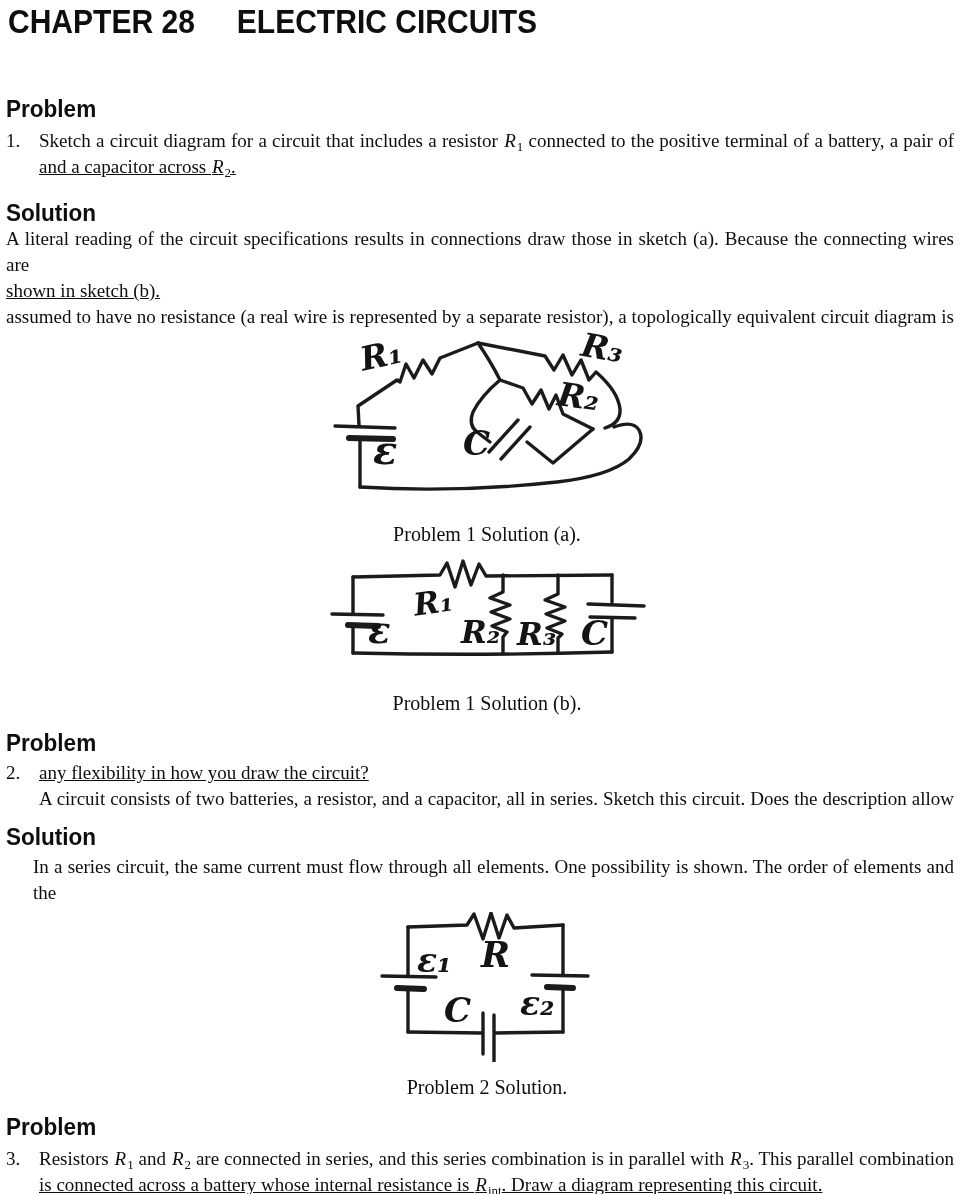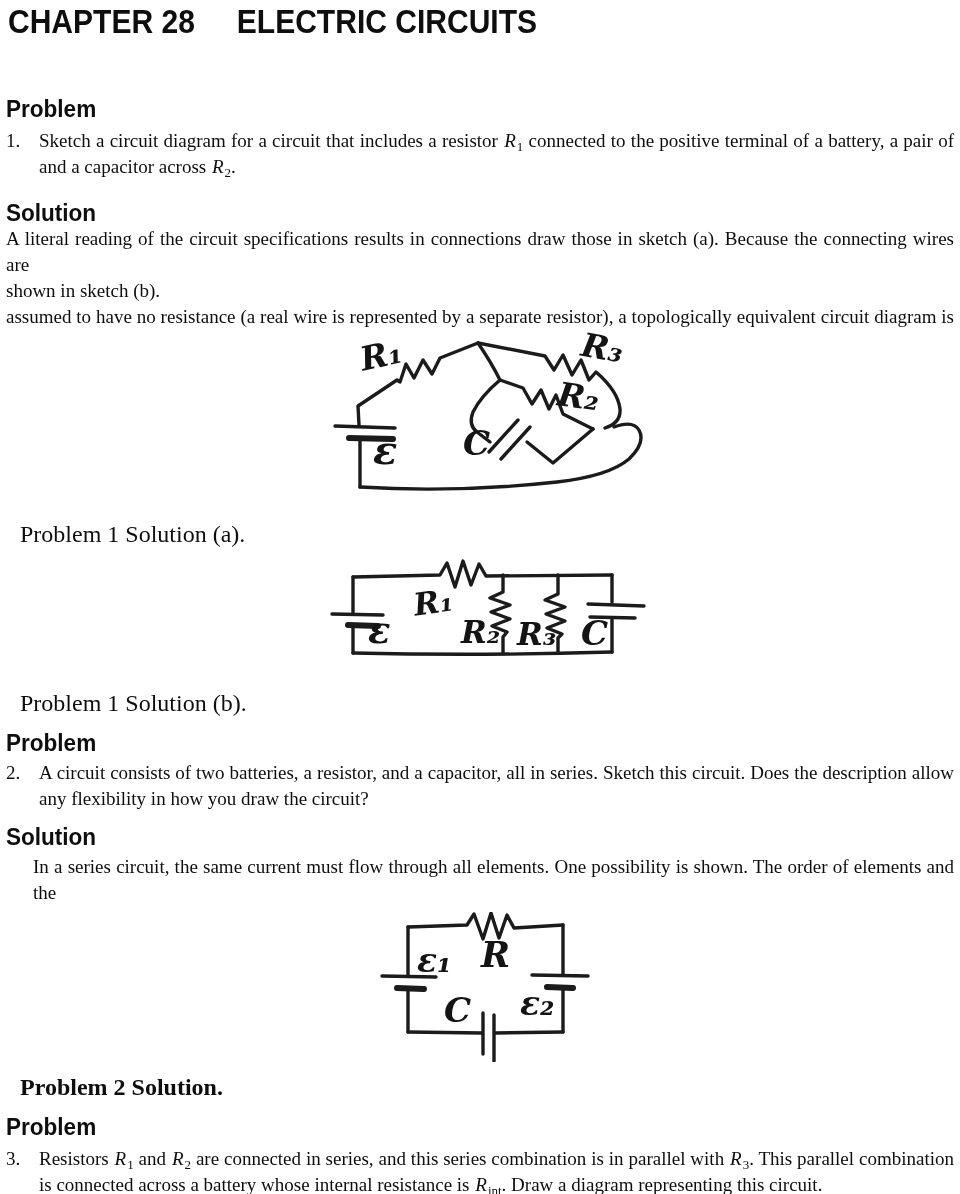--- a/index.html
+++ b/index.html
@@ -24,34 +24,34 @@
   #solution-1{margin-top:0;}
   #fig-a{display:block;margin:0 0 0 299px;}
   #cap-a{margin-top:14px;}
   #fig-b{display:block;margin:10px 0 0 324px;}
   #cap-b{margin-top:9px;}
   #h-problem-2{margin-top:15px;}
   #problem-2{margin-top:4px;}
   #h-solution-2{margin-top:12px;}
   #solution-2{margin-top:4px;margin-left:27px;}
   #fig-p2{display:block;margin:6px 0 0 369px;}
-  #cap-p2{margin-top:13px;font-weight:bold;}
+  #cap-p2{margin-top:13px;}
   #h-problem-3{margin-top:15px;}
   #problem-3{margin-top:6px;}
 
   .prob{display:flex;}
   .prob .num{flex:none;width:33px;}
   .prob .body{flex:1;min-width:0;}
   .jline{text-align:justify;text-align-last:justify;}
-  .jline.last{text-align-last:left;}
+  .jline.last{text-align-last:left;text-decoration:underline;}
   .para .jline{width:100%;}
   i{font-style:italic;padding:0 1px;}
   sub{font-size:13px;line-height:0;vertical-align:-4px;}
   .caption{
-    width:100%;font-size:24px;line-height:24px;
+    width:100%;text-align:center;font-size:20px;line-height:24px;
     padding-left:14px;box-sizing:border-box;
   }
   .sketch path, .sketch line{
     stroke:#1b1b1b;stroke-width:3.4;fill:none;
     stroke-linecap:round;stroke-linejoin:round;
   }
   .sketch .thick{stroke-width:6;}
   .sketch text{
     fill:#141414;font-family:"DejaVu Serif", serif;
     font-style:italic;font-weight:bold;stroke:none;
@@ -132,22 +132,22 @@
   </g>
 </svg>
 
 <div class="caption" id="cap-b">Problem 1 Solution (b).</div>
 
 <div class="sect-heading" id="h-problem-2">Problem</div>
 
 <div class="prob" id="problem-2">
   <div class="num">2.</div>
   <div class="body">
+    <div class="jline last">any flexibility in how you draw the circuit?</div>
     <div class="jline">A circuit consists of two batteries, a resistor, and a capacitor, all in series. Sketch this circuit. Does the description allow</div>
-    <div class="jline last">any flexibility in how you draw the circuit?</div>
   </div>
 </div>
 
 <div class="sect-heading" id="h-solution-2">Solution</div>
 
 <div class="para" id="solution-2">
   <div class="jline">In a series circuit, the same current must flow through all elements. One possibility is shown. The order of elements and the</div>
 </div>
 
 <svg id="fig-p2" class="sketch" width="280" height="150" viewBox="0 0 280 150">

